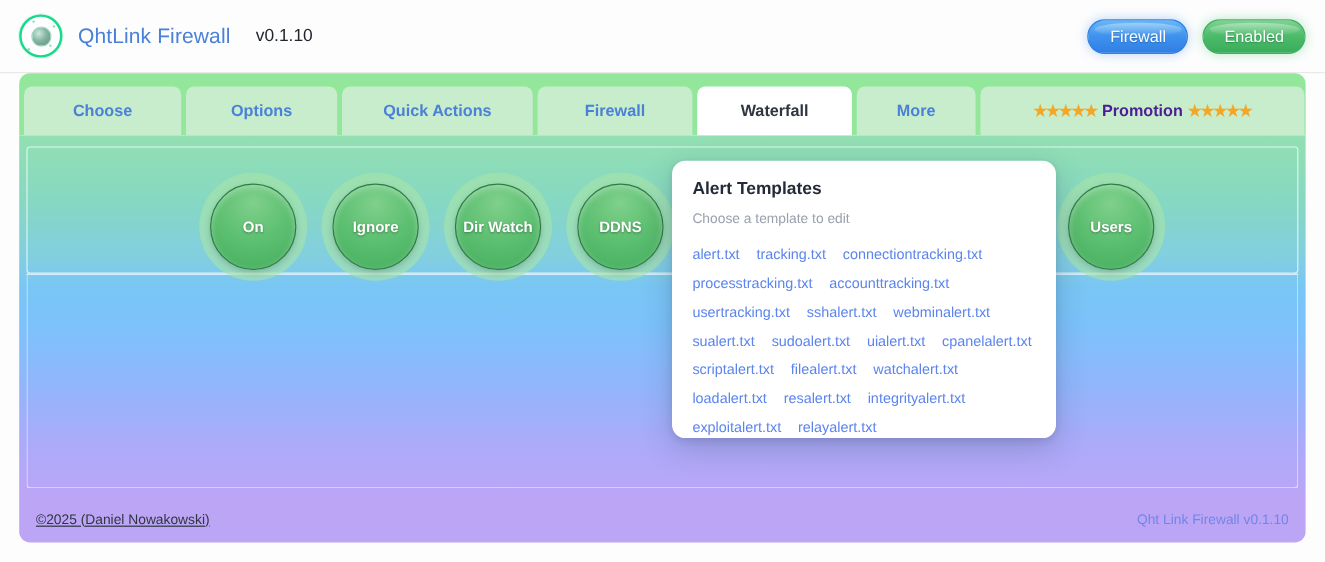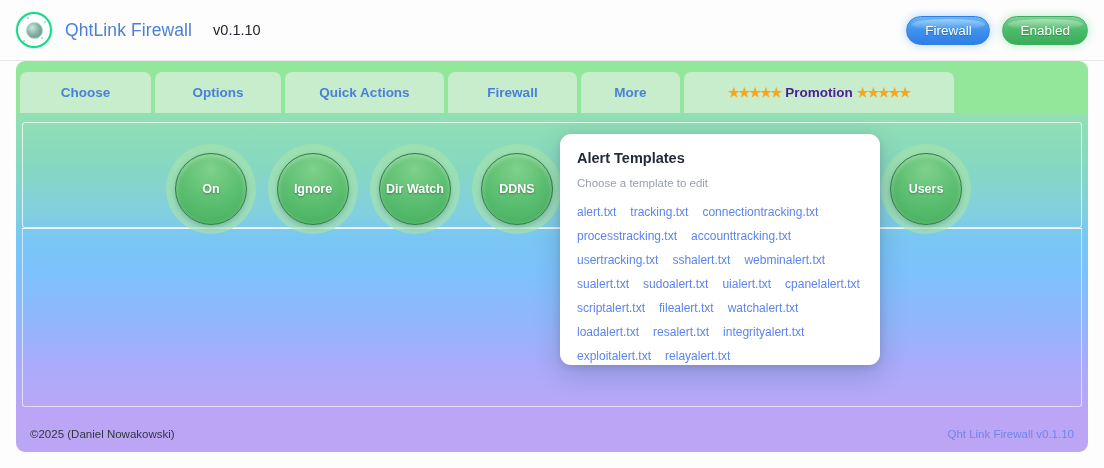--- a/index.html
+++ b/index.html
@@ -279,21 +279,21 @@
     position: absolute;
     left: 16px; top: 415px;
     width: 1072px;
     height: 37px;
     background: #bda5f6;
     border-radius: 0 0 9px 9px;
     display: flex;
     align-items: center;
     padding: 0 14px;
   }
-  .footer-left { font-size: 11.5px; color: #2f3640; }
+  .footer-left { font-size: 11.5px; color: #2f3640; text-decoration: underline; }
   .footer-right { margin-left: auto; font-size: 11.5px; color: #6f86e8; cursor: pointer; }
 </style>
 </head>
 <body>
 
 <div id="app">
 
   <div class="header">
     <div class="brand">
       <div class="logo-badge">
@@ -317,20 +317,23 @@
         <span>Choose</span>
       </div>
       <div class="tab" style="width: 126px;">
         <span>Options</span>
       </div>
       <div class="tab" style="width: 159px;">
         <span>Quick Actions</span>
       </div>
       <div class="tab" style="width: 129px;">
         <span>Firewall</span>
+      </div>
+      <div class="tab active" style="width: 129px;">
+        <span>Waterfall</span>
       </div>
       <div class="tab" style="width: 99px;">
         <span>More</span>
       </div>
       <div class="tab" style="width: 270px;">
         <span class="stars left">★★★★★</span>
         <span class="tab-promo">Promotion</span>
         <span class="stars right">★★★★★</span>
       </div>
     </div>

